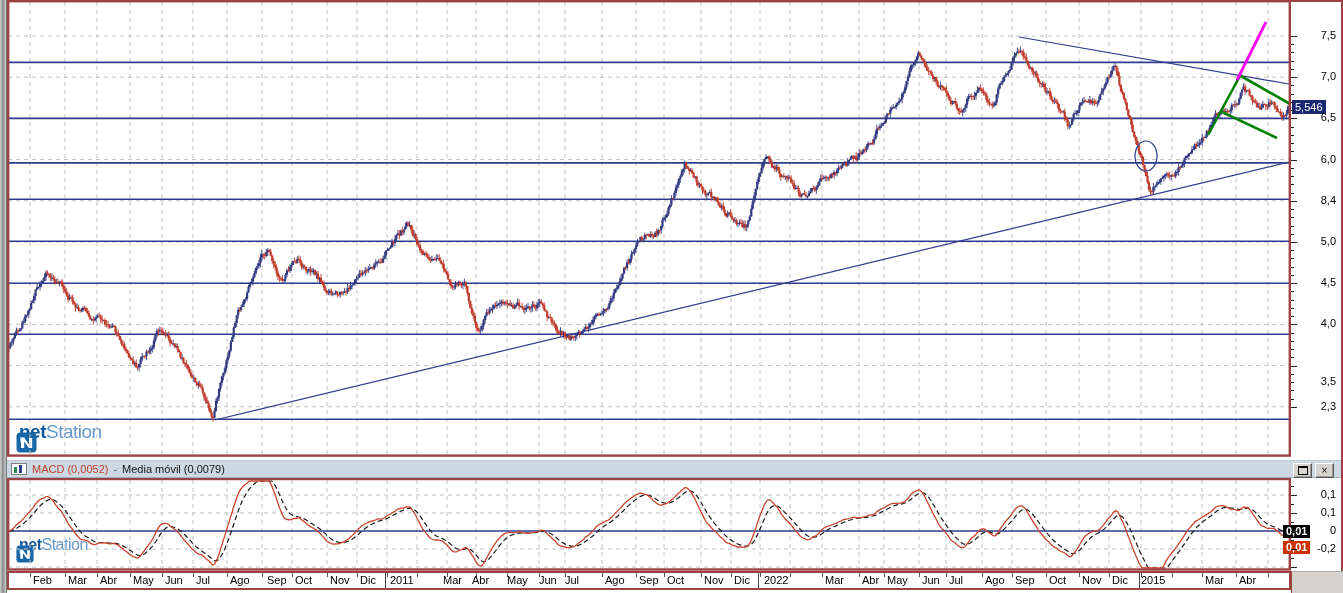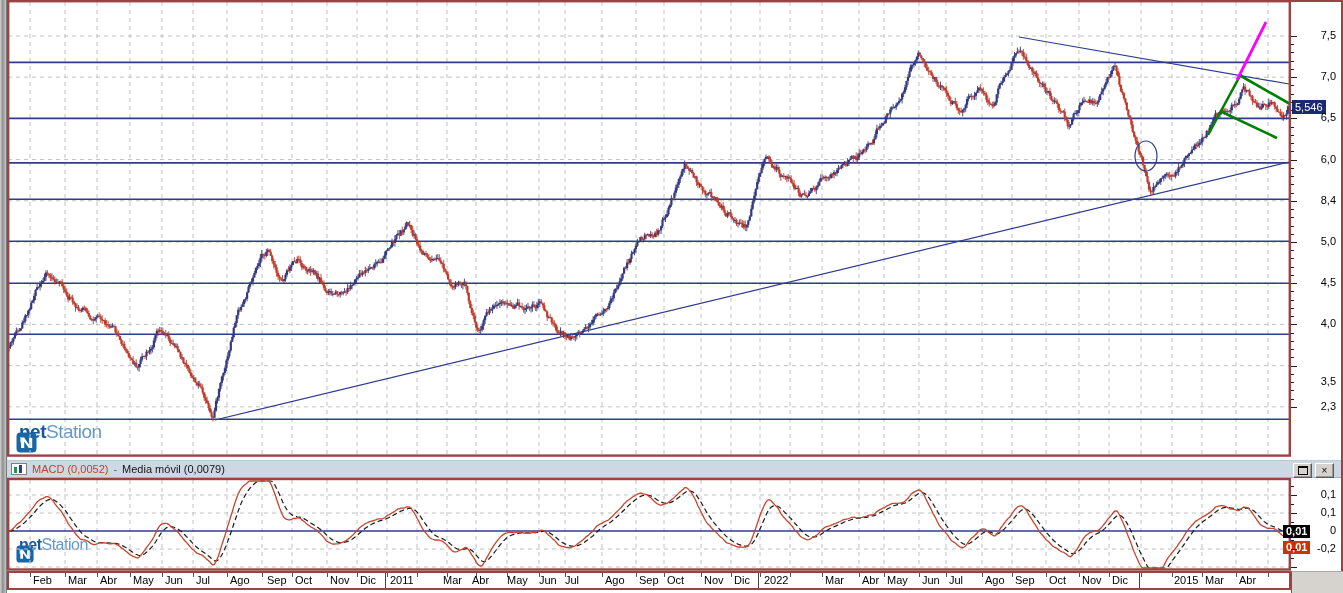--- a/index.html
+++ b/index.html
@@ -366,21 +366,21 @@
       <div class="xlab" style="left: 816px;">Mar</div>
       <div class="xlab" style="left: 853px;">Abr</div>
       <div class="xlab" style="left: 878px;">May</div>
       <div class="xlab" style="left: 913px;">Jun</div>
       <div class="xlab" style="left: 940px;">Jul</div>
       <div class="xlab" style="left: 976px;">Ago</div>
       <div class="xlab" style="left: 1006px;">Sep</div>
       <div class="xlab" style="left: 1040px;">Oct</div>
       <div class="xlab" style="left: 1073px;">Nov</div>
       <div class="xlab" style="left: 1103px;">Dic</div>
-      <div class="xlab" style="left: 1165px;">2015</div>
+      <div class="xlab" style="left: 1132px;">2015</div>
       <div class="xlab" style="left: 1196px;">Mar</div>
       <div class="xlab" style="left: 1230px;">Abr</div>
     </div>
 
   <div class="corner"></div>
   <div class="edge-right"></div>
   <div class="edge-top"></div>
 </div>
 
 </body></html>

